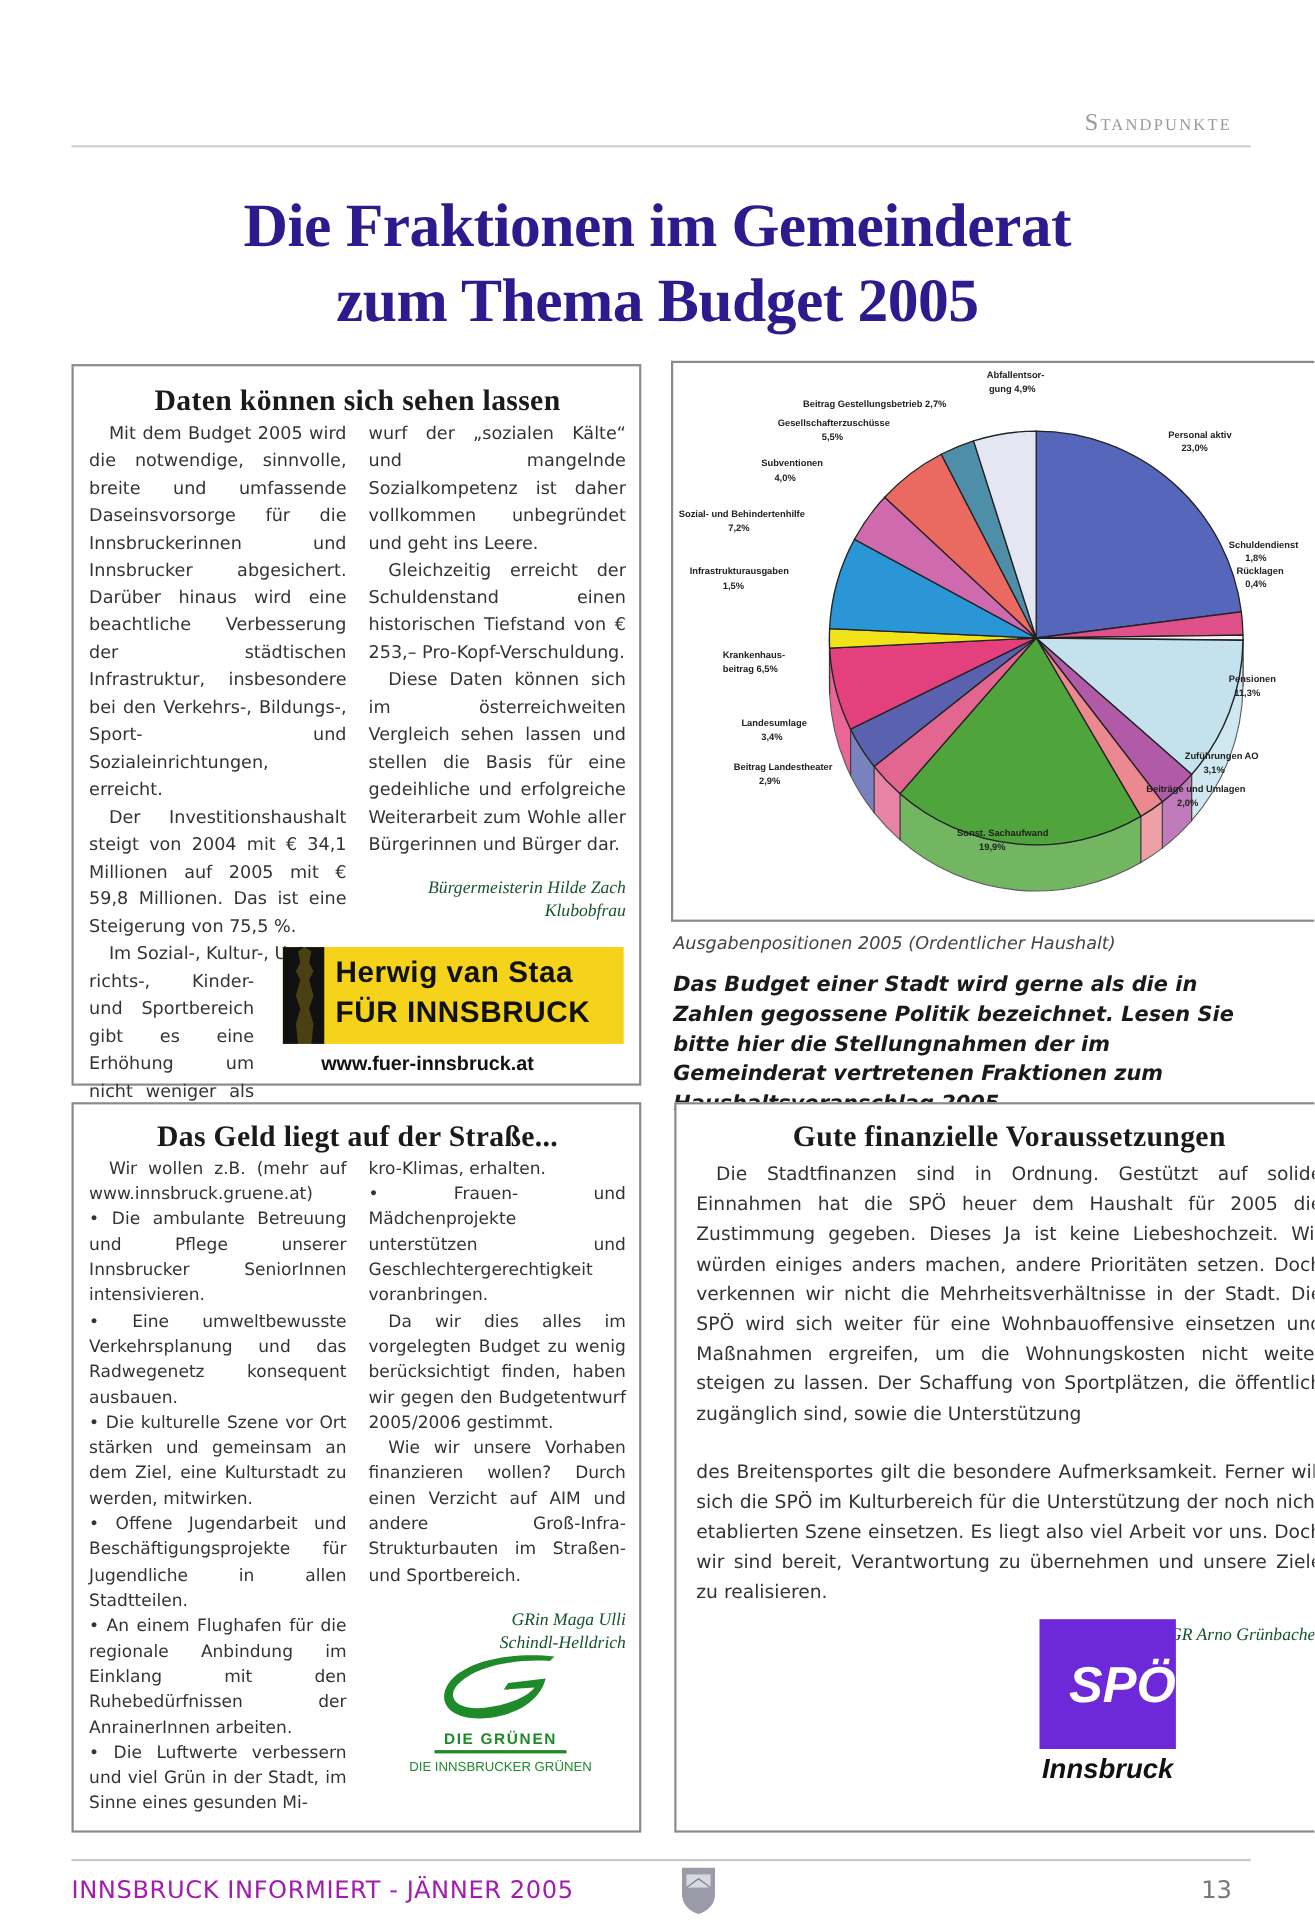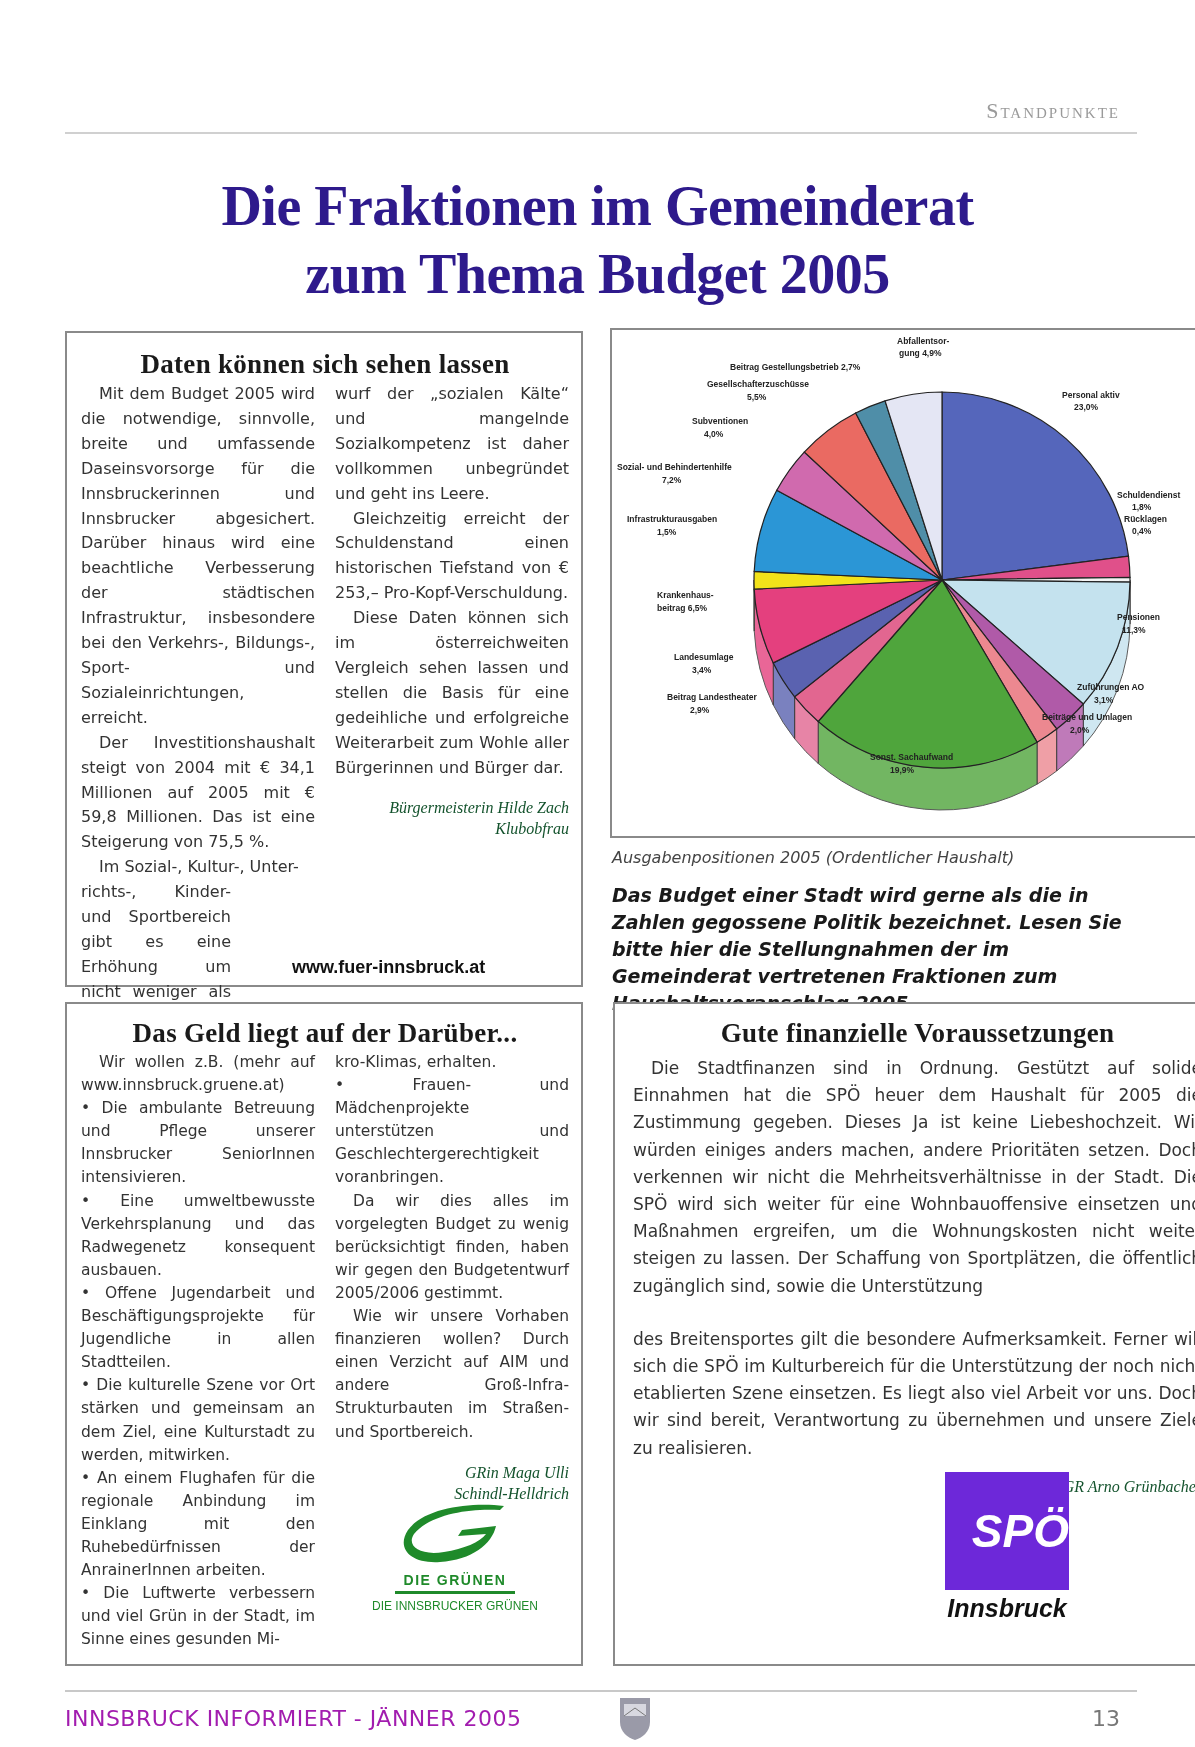--- a/index.html
+++ b/index.html
@@ -70,20 +70,28 @@
     </div>
     <div class="col">
       <p class="noindent">wurf der „sozialen Kälte“ und mangelnde Sozialkompetenz ist daher vollkommen unbegründet und geht ins Leere.</p>
       <p>Gleichzeitig erreicht der Schuldenstand einen historischen Tiefstand von € 253,– Pro-Kopf-Verschuldung.</p>
       <p>Diese Daten können sich im österreichweiten Vergleich sehen lassen und stellen die Basis für eine gedeihliche und erfolgreiche Weiterarbeit zum Wohle aller Bürgerinnen und Bürger dar.</p>
       <div class="sig">
         <div>Bürgermeisterin Hilde Zach</div>
         <div>Klubobfrau</div>
       </div>
     </div>
+  </div>
+  <div class="ad">
+    <svg class="tower" viewBox="0 0 38 88">
+      <rect x="0" y="0" width="38" height="88" fill="#111"></rect>
+      <path d="M14 4 L20 0 L26 4 L24 14 L28 22 L24 30 L28 44 L24 56 L28 70 L26 88 L14 88 L12 70 L16 56 L12 44 L16 30 L12 22 L16 14 Z" fill="#f4d31a" opacity="0.25"></path>
+    </svg>
+    <div class="l1">Herwig van Staa</div>
+    <div class="l2">FÜR INNSBRUCK</div>
   </div>
   <div class="ad-url">www.fuer-innsbruck.at</div>
 </div>
 
 <div id="chartbox" class="abs box">
   <svg width="585" height="510" viewBox="0 0 585 510">
     <g transform="translate(330,250)">
 
       <path d="M -190 30 A 190 190 0 0 0 190 30 L 190 -10 A 190 190 0 0 1 -190 -10 Z" fill="#6f7fb9" opacity="0"></path>
       <g id="slices">
@@ -148,28 +156,28 @@
         <text x="450" y="68" class="lbl">Personal aktiv</text>
         <text x="462" y="80" class="lbl">23,0%</text>
       </g>
   </svg>
 </div>
 
 <div class="abs chart-caption">Ausgabenpositionen 2005 (Ordentlicher Haushalt)</div>
 <div class="abs intro">Das Budget einer Stadt wird gerne als die in Zahlen gegossene Politik bezeichnet. Lesen Sie bitte hier die Stellungnahmen der im Gemeinderat vertretenen Fraktionen zum Haushaltsvoranschlag 2005.</div>
 
 <div id="box2" class="abs box">
-  <h2>Das Geld liegt auf der Darüber...</h2>
+  <h2>Das Geld liegt auf der Straße...</h2>
   <div class="cols" style="margin-top:2px;">
     <div class="col">
       <p class="ind">Wir wollen z.B. (mehr auf www.innsbruck.gruene.at)</p>
       <p>• Die ambulante Betreuung und Pflege unserer Innsbrucker SeniorInnen intensivieren.</p>
       <p>• Eine umweltbewusste Verkehrsplanung und das Radwegenetz konsequent ausbauen.</p>
+      <p>• Die kulturelle Szene vor Ort stärken und gemeinsam an dem Ziel, eine Kulturstadt zu werden, mitwirken.</p>
       <p>• Offene Jugendarbeit und Beschäftigungsprojekte für Jugendliche in allen Stadtteilen.</p>
-      <p>• Die kulturelle Szene vor Ort stärken und gemeinsam an dem Ziel, eine Kulturstadt zu werden, mitwirken.</p>
       <p>• An einem Flughafen für die regionale Anbindung im Einklang mit den Ruhebedürfnissen der AnrainerInnen arbeiten.</p>
       <p>• Die Luftwerte verbessern und viel Grün in der Stadt, im Sinne eines gesunden Mi-</p>
     </div>
     <div class="col">
       <p>kro-Klimas, erhalten.</p>
       <p>• Frauen- und Mädchenprojekte unterstützen und Geschlechtergerechtigkeit voranbringen.</p>
       <p class="ind">Da wir dies alles im vorgelegten Budget zu wenig berücksichtigt finden, haben wir gegen den Budgetentwurf 2005/2006 gestimmt.</p>
       <p class="ind">Wie wir unsere Vorhaben finanzieren wollen? Durch einen Verzicht auf AIM und andere Groß-Infra-Strukturbauten im Straßen- und Sportbereich.</p>
       <div class="sig" style="margin-top:18px;">
         <div>GRin Maga Ulli</div>

